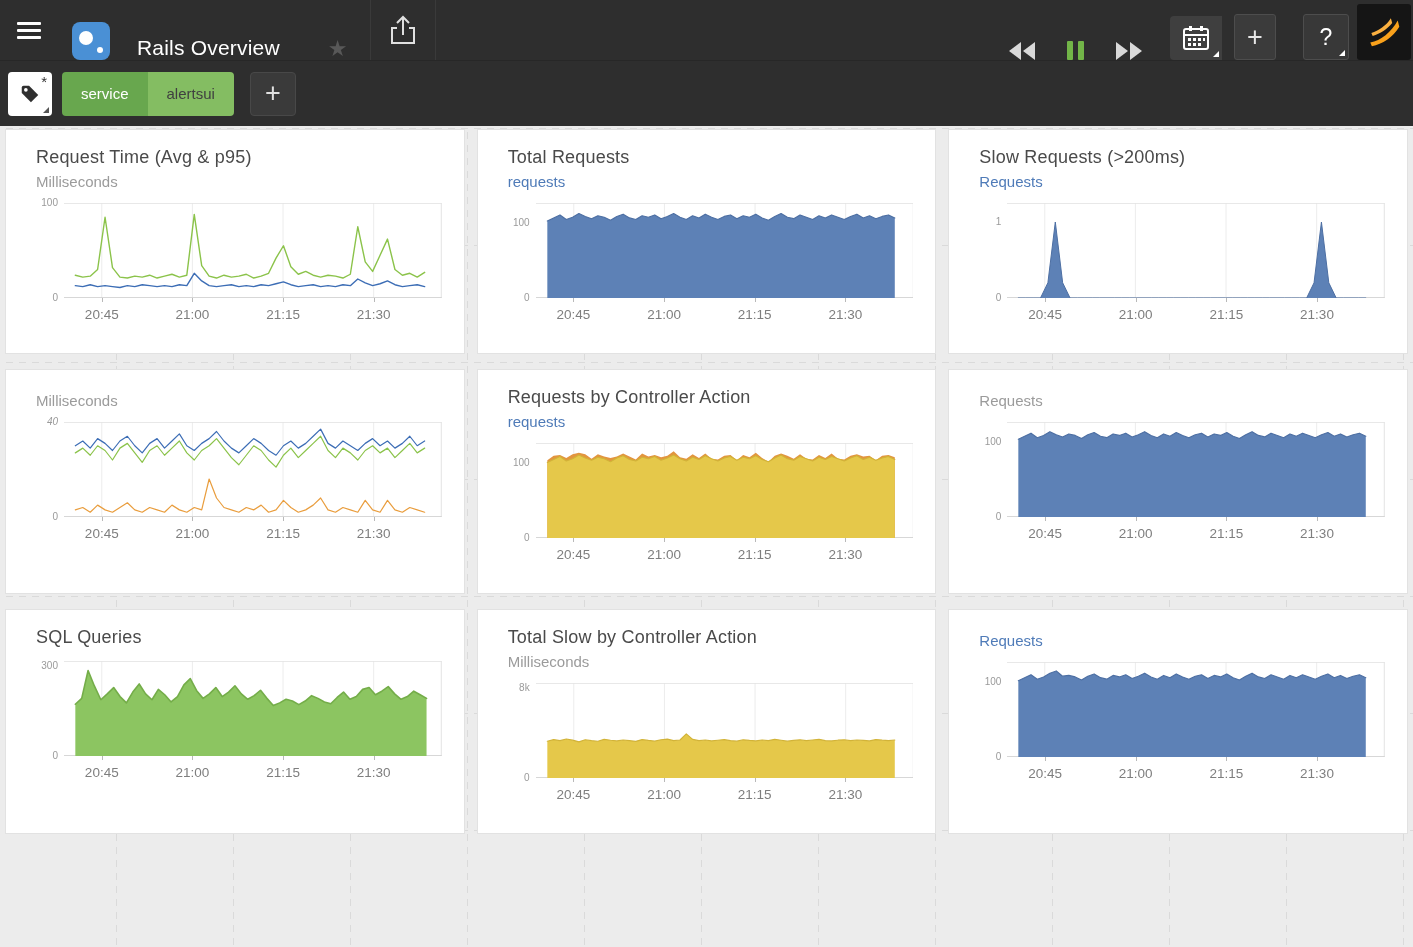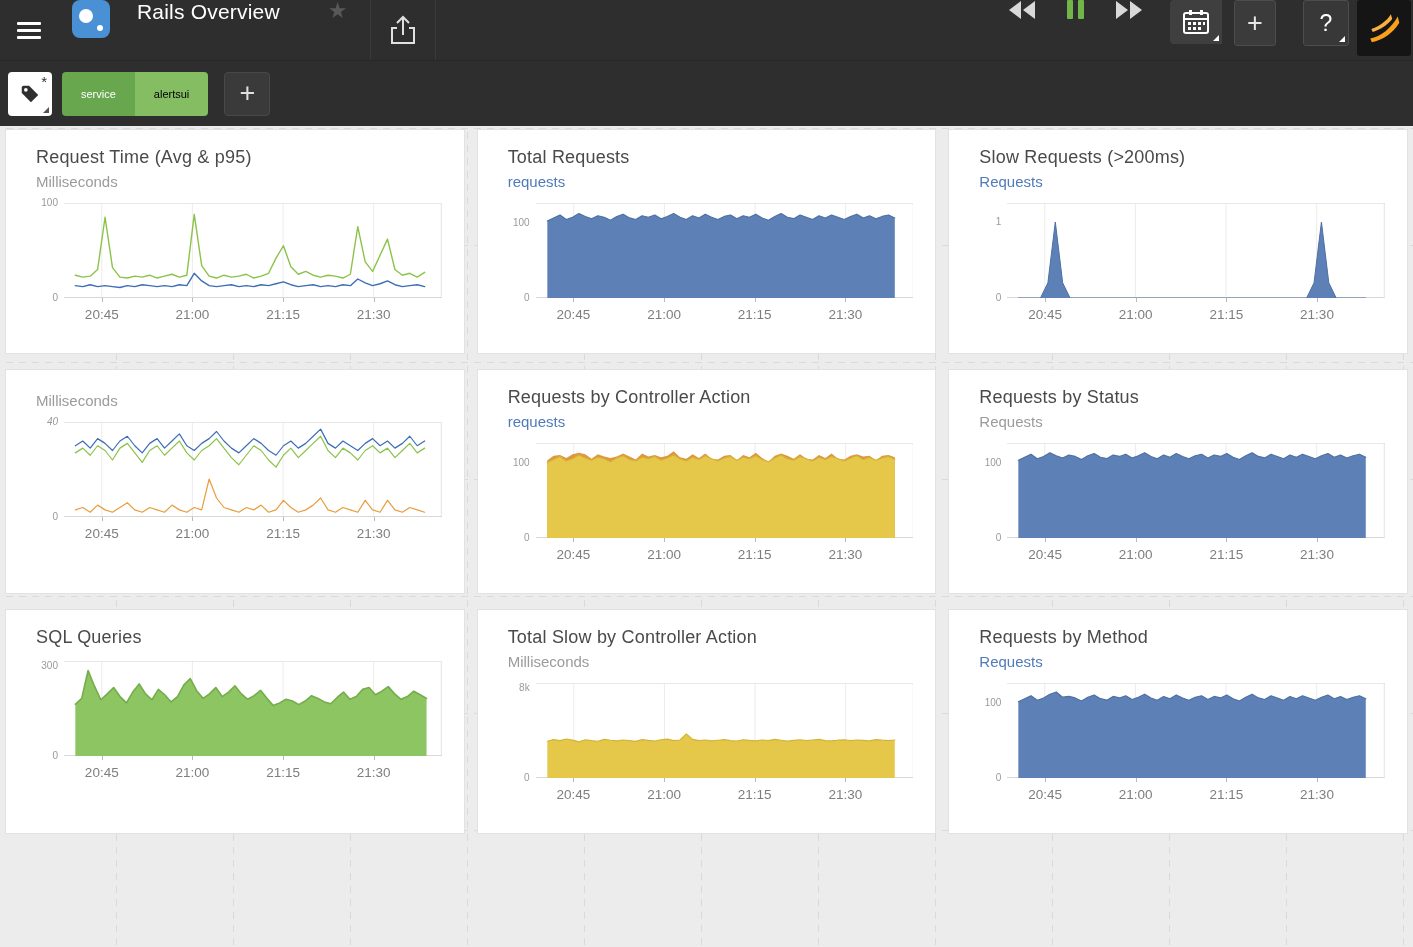--- a/index.html
+++ b/index.html
@@ -1,20 +1,20 @@
 <!DOCTYPE html>
 <html><head>
 <meta charset="utf-8">
 <style>
   *{box-sizing:border-box;margin:0;padding:0}
   html,body{width:1413px;height:947px}
   body{font-family:"Liberation Sans","DejaVu Sans",sans-serif;background:#ececec;overflow:hidden}
 
   
-  .topbar{height:60px;background:#2e2e2e;display:flex;align-items:flex-start}
+  .topbar{height:60px;background:#2e2e2e;display:flex;align-items:flex-end}
   .burger{width:58px;height:60px;display:flex;flex-direction:column;justify-content:center;align-items:center;gap:4px;cursor:pointer}
   .burger i{width:24px;height:3px;background:#fff;border-radius:1px;display:block}
   .logo{width:38px;height:38px;border-radius:8px;background:#4a90d5;margin-left:14px;position:relative;flex:none}
   .logo::before{content:"";position:absolute;left:7px;top:9px;width:14px;height:14px;border-radius:50%;background:#fff}
   .logo::after{content:"";position:absolute;right:7px;bottom:7px;width:6px;height:6px;border-radius:50%;background:#fff}
   .app-title{color:#fff;font-size:21px;margin-left:27px;letter-spacing:.2px;white-space:nowrap}
   .star{margin-left:48px;font-size:22px;color:#585858;cursor:pointer;line-height:1}
   .share{width:66px;height:60px;display:flex;align-items:center;justify-content:center;border-left:1px solid #3a3a3a;border-right:1px solid #3a3a3a;margin-left:22px;cursor:pointer}
   .media{display:flex;align-items:center;gap:32px;margin-left:auto;padding-right:28px}
   .media>div{cursor:pointer;display:flex;align-items:center}
@@ -27,23 +27,23 @@
   .helpbtn{width:46px;height:46px;margin-left:27px;background:#383838;border:1px solid #4d4d4d;border-radius:3px;color:#fff;font-size:23px;display:flex;align-items:center;justify-content:center;position:relative;cursor:pointer}
   .swbtn{width:54px;height:56px;margin-left:8px;margin-right:2px;background:#151515;border-radius:3px;display:flex;align-items:center;justify-content:center;cursor:pointer}
   .corner-w::after{content:"";position:absolute;right:3px;bottom:3px;border-style:solid;border-width:0 0 6px 6px;border-color:transparent transparent #fff transparent}
   .corner-d::after{content:"";position:absolute;right:3px;bottom:3px;border-style:solid;border-width:0 0 6px 6px;border-color:transparent transparent #555 transparent}
 
   
   .tagbar{height:66px;background:#2e2e2e;border-top:1px solid #272727;display:flex;align-items:center}
   .tagfilter{width:44px;height:44px;background:#fff;border-radius:4px;margin-left:8px;position:relative;display:flex;align-items:center;justify-content:center;cursor:pointer}
   .tagfilter .ast{position:absolute;top:1px;right:5px;font-size:15px;color:#333}
   .pillgroup{display:flex;height:44px;margin-left:10px;border-radius:4px;overflow:hidden}
-  .seg{display:flex;align-items:center;padding:12px 19px;font-size:11px;color:#fff;cursor:pointer}
+  .seg{display:flex;align-items:center;padding:12px 19px;font-size:15px;color:#fff;cursor:pointer}
   .seg-a{background:#68a74e}
-  .seg-b{background:#84bd62;color:#000000}
+  .seg-b{background:#84bd62;color:#404040}
   .tagadd{width:46px;height:44px;margin-left:16px;background:#3a3a3a;border:1px solid #484848;border-radius:4px;color:#e0e0e0;font-size:27px;font-weight:300;display:flex;align-items:center;justify-content:center;cursor:pointer}
 
   
   .main{height:821px;padding:3px 5px 0;
     background-image:
       repeating-linear-gradient(90deg,#ececec 0 6px,transparent 6px 13px),
       repeating-linear-gradient(0deg,transparent 0 116px,#dadada 116px 117px),
       repeating-linear-gradient(180deg,#ececec 0 6px,transparent 6px 13px),
       repeating-linear-gradient(90deg,transparent 0 116px,#dadada 116px 117px);
   }
@@ -311,21 +311,20 @@
           <span class="xtick-label" style="left: 34%;">21:00</span>
           <i class="tickmark" style="left: 34%;"></i>
           <span class="xtick-label" style="left: 58%;">21:15</span>
           <i class="tickmark" style="left: 58%;"></i>
           <span class="xtick-label" style="left: 82%;">21:30</span>
           <i class="tickmark" style="left: 82%;"></i>
         </div>
   </section>
 
   <section class="card">
-    <h2>Requests by Status</h2>
     <div class="subtitle">Requests</div>
     <div class="card-chart">
       <div class="ycol">
         <span class="yl yl-top" style="top: 21.5%;">100</span>
         <span class="yl yl-bottom">0</span>
       </div>
       <div class="plot">
         <svg preserveAspectRatio="none" viewBox="0 0 1000 300">
               <line x1="100" y1="0" x2="100" y2="300" stroke="#ececec" stroke-width="1" vector-effect="non-scaling-stroke"></line>
               <line x1="340" y1="0" x2="340" y2="300" stroke="#ececec" stroke-width="1" vector-effect="non-scaling-stroke"></line>
@@ -412,21 +411,20 @@
           <span class="xtick-label" style="left: 34%;">21:00</span>
           <i class="tickmark" style="left: 34%;"></i>
           <span class="xtick-label" style="left: 58%;">21:15</span>
           <i class="tickmark" style="left: 58%;"></i>
           <span class="xtick-label" style="left: 82%;">21:30</span>
           <i class="tickmark" style="left: 82%;"></i>
         </div>
   </section>
 
   <section class="card">
-    <h2>Requests by Method</h2>
     <div class="subtitle link">Requests</div>
     <div class="card-chart">
       <div class="ycol">
         <span class="yl yl-top" style="top: 21.5%;">100</span>
         <span class="yl yl-bottom">0</span>
       </div>
       <div class="plot">
         <svg preserveAspectRatio="none" viewBox="0 0 1000 300">
               <line x1="100" y1="0" x2="100" y2="300" stroke="#ececec" stroke-width="1" vector-effect="non-scaling-stroke"></line>
               <line x1="340" y1="0" x2="340" y2="300" stroke="#ececec" stroke-width="1" vector-effect="non-scaling-stroke"></line>

